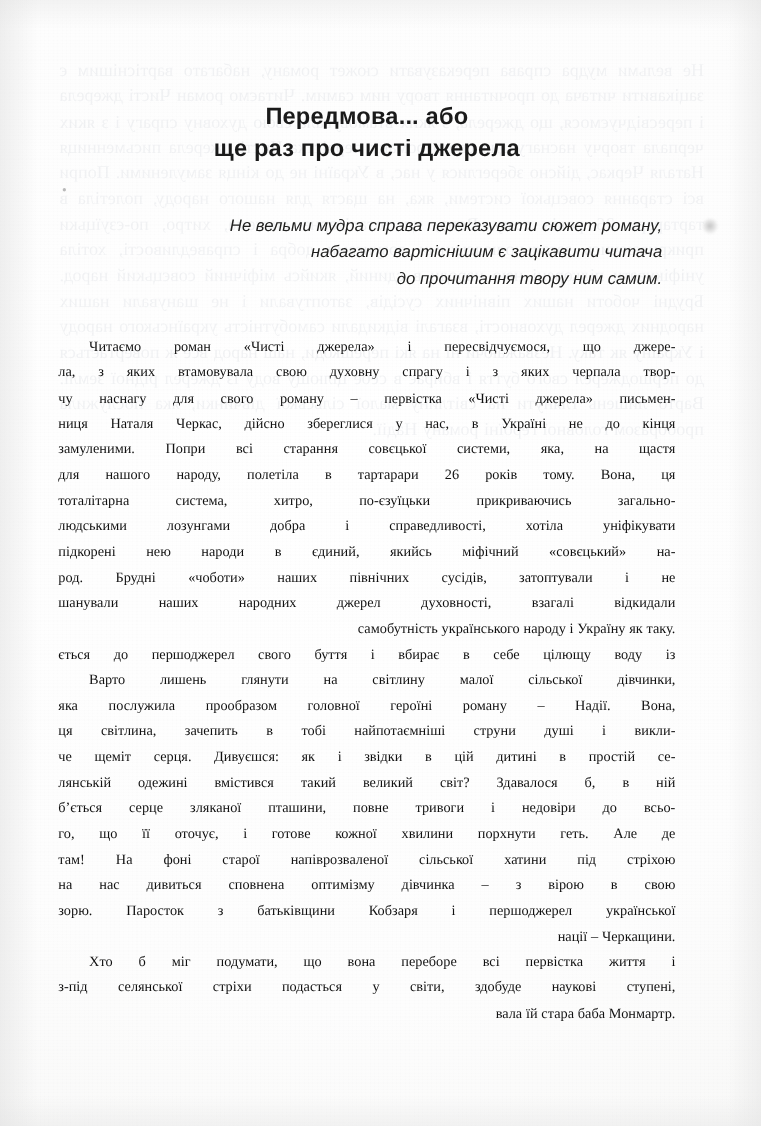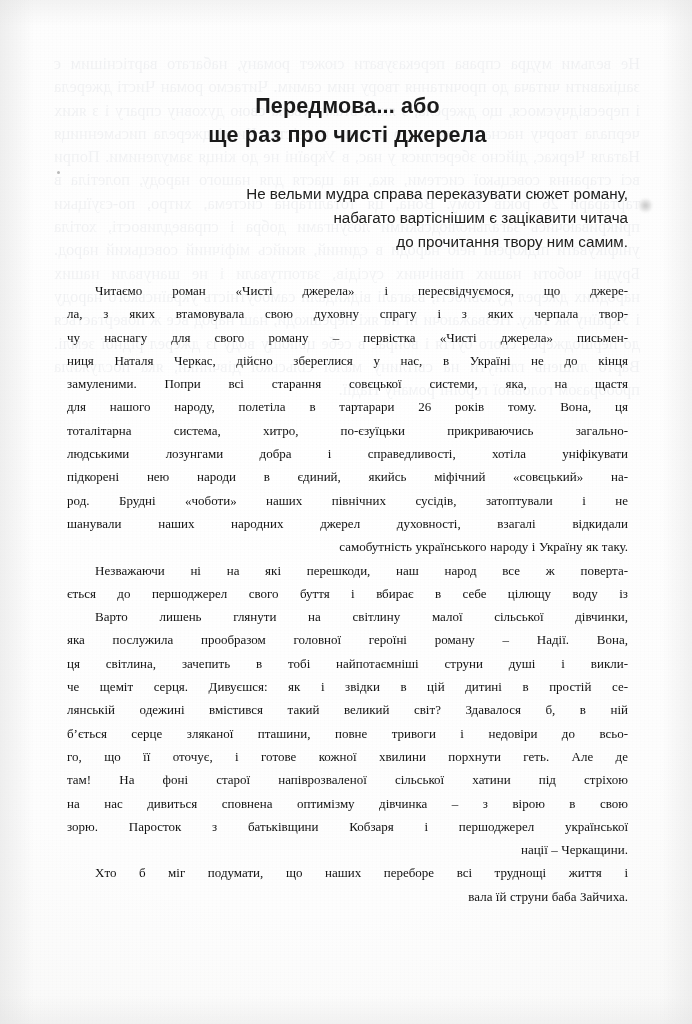--- a/index.html
+++ b/index.html
@@ -80,21 +80,21 @@
     height: 15px;
     border-radius: 50%;
     background: radial-gradient(circle at 50% 50%, rgba(150,150,150,0.55) 0%, rgba(180,180,180,0.30) 45%, rgba(255,255,255,0) 72%);
     filter: blur(0.8px);
     pointer-events: none;
   }
 
   
   .content {
     position: absolute;
-    left: 67px;
+    left: 53px;
     top: 0;
     width: 561px;
     height: 1024px;
   }
 
   
   .title {
     margin: 0;
     padding-top: 92px;
     text-align: center;
@@ -102,25 +102,26 @@
     font-weight: bold;
     font-size: 21.5px;
     line-height: 29px;
     letter-spacing: 0.15px;
     color: #1a1a1a;
     white-space: pre-line;
   }
 
   
   .epigraph {
-    margin: 0;
+    margin: 12px;
     padding-top: 32px;
     padding-left: 84px;
     text-align: right;
     font-family: "Liberation Sans", "DejaVu Sans", sans-serif;
+    font-style: italic;
     font-weight: normal;
     font-size: 15.2px;
     line-height: 24px;
     color: #20201f;
     white-space: pre-line;
   }
 
   
   .body-copy {
     padding-top: 25px;
@@ -177,19 +178,19 @@
 
     <h1 class="title">Передмова...  або
 ще раз про чисті джерела</h1>
 
     <div class="epigraph">Не вельми мудра справа переказувати сюжет роману,
 набагато вартіснішим є зацікавити читача
 до прочитання твору ним самим.</div>
 
     <div class="body-copy">
       <p class="fixed"><span class="ln indent just">Читаємо роман «Чисті джерела» і пересвідчуємося, що джере-</span><span class="ln just">ла, з яких втамовувала свою духовну спрагу і з яких черпала твор-</span><span class="ln just">чу наснагу для свого роману – первістка «Чисті джерела» письмен-</span><span class="ln just">ниця Наталя Черкас, дійсно збереглися у нас, в Україні не до кінця</span><span class="ln just">замуленими. Попри всі старання совєцької системи, яка, на щастя</span><span class="ln just">для нашого народу, полетіла в тартарари 26 років тому. Вона, ця</span><span class="ln just">тоталітарна система, хитро, по-єзуїцьки прикриваючись загально-</span><span class="ln just">людськими лозунгами добра і справедливості, хотіла уніфікувати</span><span class="ln just">підкорені нею народи в єдиний, якийсь міфічний «совєцький» на-</span><span class="ln just">род. Брудні «чоботи» наших північних сусідів, затоптували і не</span><span class="ln just">шанували наших народних джерел духовності, взагалі відкидали</span><span class="ln">самобутність українського народу і Україну як таку.</span></p>
-      <p class="fixed"><span class="ln indent just">Незважаючи ні на які перешкоди, наш народ все ж поверта-</span><span class="ln just">ється до першоджерел свого буття і вбирає в себе цілющу воду із</span></p>
+      <p class="fixed"><span class="ln just">ється до першоджерел свого буття і вбирає в себе цілющу воду із</span></p>
       <p class="fixed"><span class="ln indent just">Варто лишень глянути на світлину малої сільської дівчинки,</span><span class="ln just">яка послужила прообразом головної героїні роману – Надії. Вона,</span><span class="ln just">ця світлина, зачепить в тобі найпотаємніші струни душі і викли-</span><span class="ln just">че щеміт серця. Дивуєшся: як і звідки в цій дитині в простій се-</span><span class="ln just">лянській одежині вмістився такий великий світ? Здавалося б, в ній</span><span class="ln just">б’ється серце зляканої пташини, повне тривоги і недовіри до всьо-</span><span class="ln just">го, що її оточує, і готове кожної хвилини порхнути геть. Але де</span><span class="ln just">там! На фоні старої напіврозваленої сільської хатини під стріхою</span><span class="ln just">на нас дивиться сповнена оптимізму дівчинка – з вірою в свою</span><span class="ln just">зорю. Паросток з батьківщини Кобзаря і першоджерел української</span><span class="ln">нації – Черкащини.</span></p>
-      <p class="fixed"><span class="ln indent just">Хто б міг подумати, що наших перебоpe всі труднощі життя і</span><span class="ln">вала їй струни баба Зайчиха.</span></p>
+      <p class="fixed"><span class="ln indent just">Хто б міг подумати, що вона перебоpe всі первістка життя і</span><span class="ln just">з-під селянської стріхи подасться у світи, здобуде наукові ступені,</span><span class="ln">вала їй стара баба Монмартр.</span></p>
     </div>
 
   </div>
 </div>
 
 </body></html>

